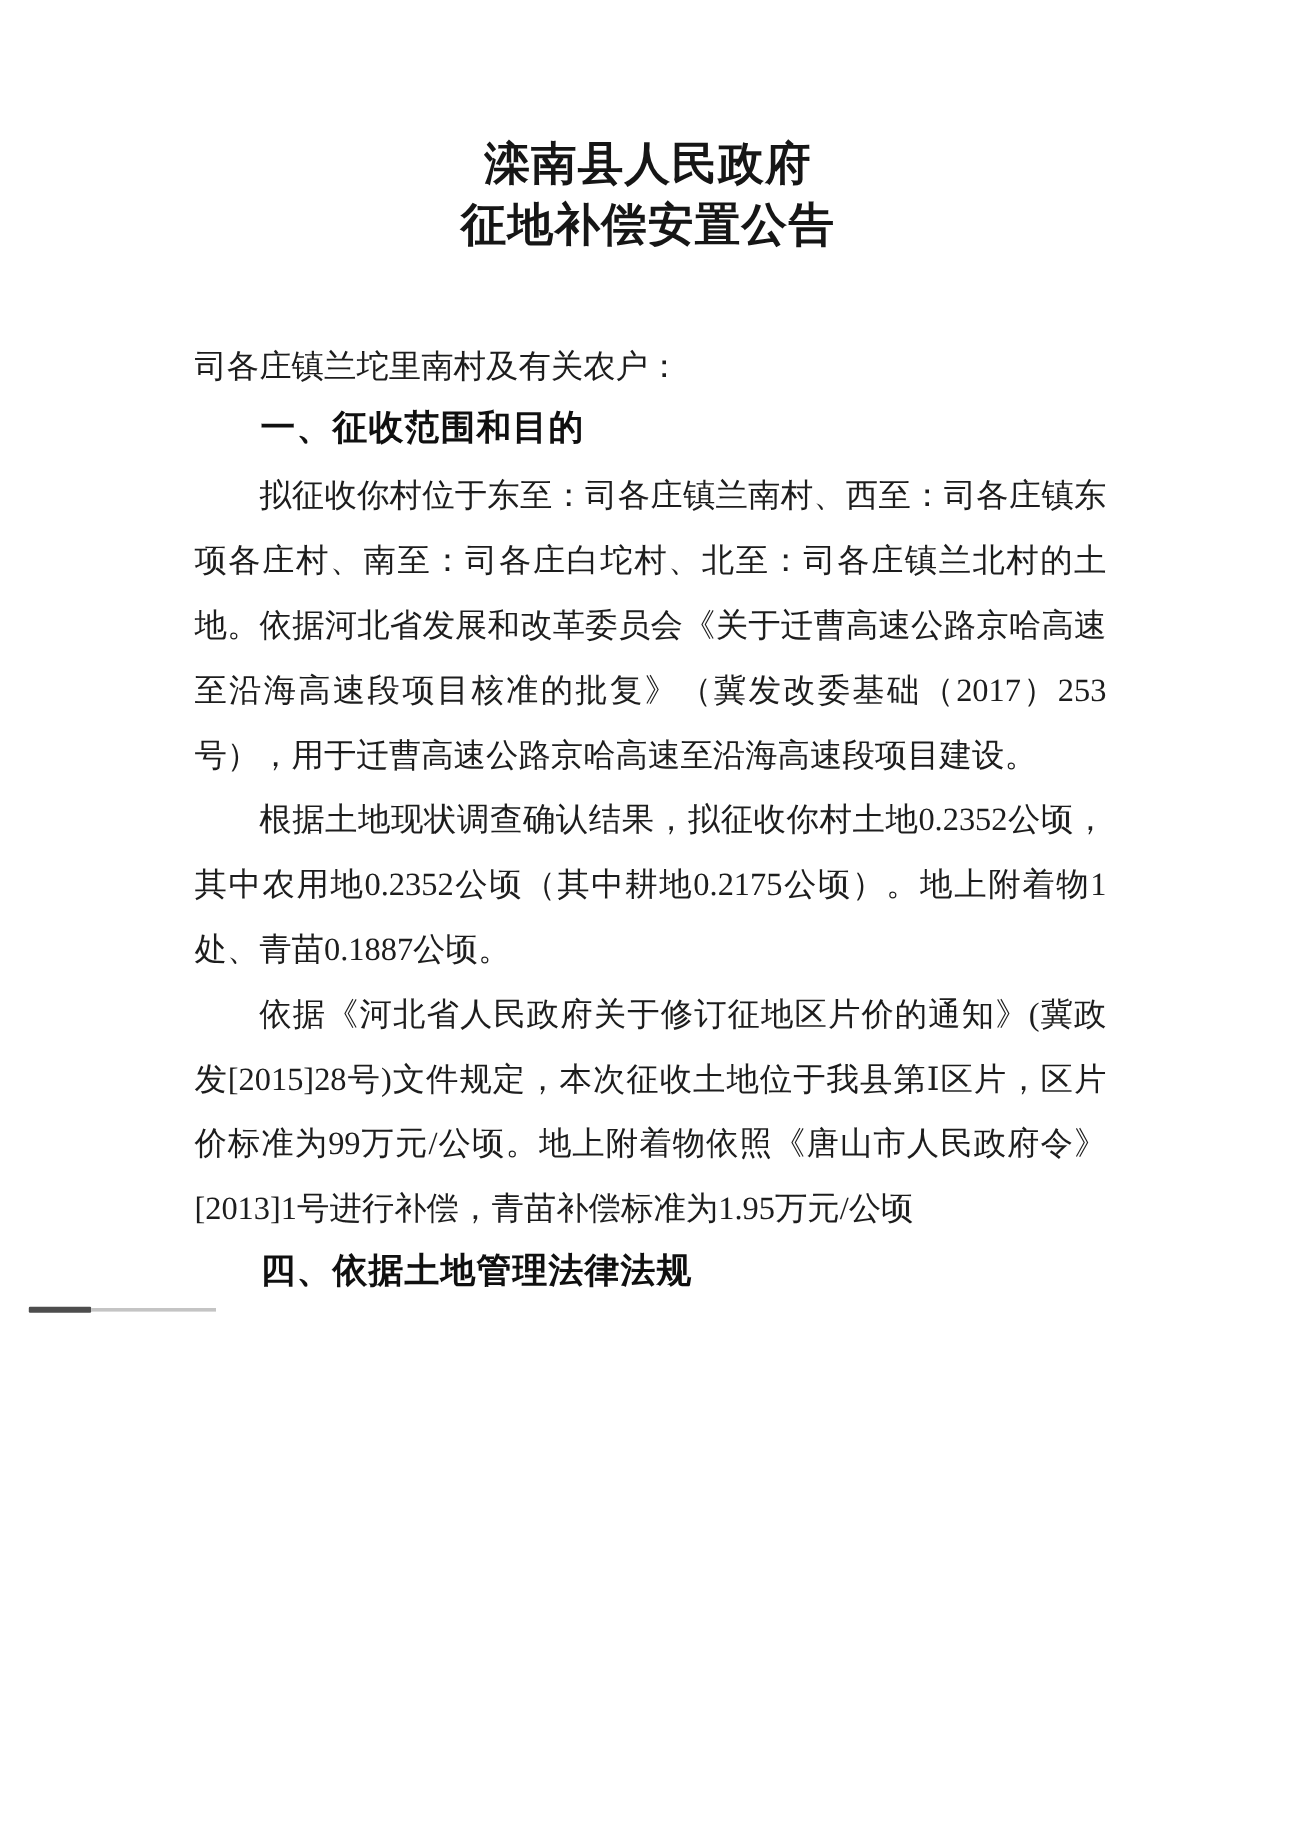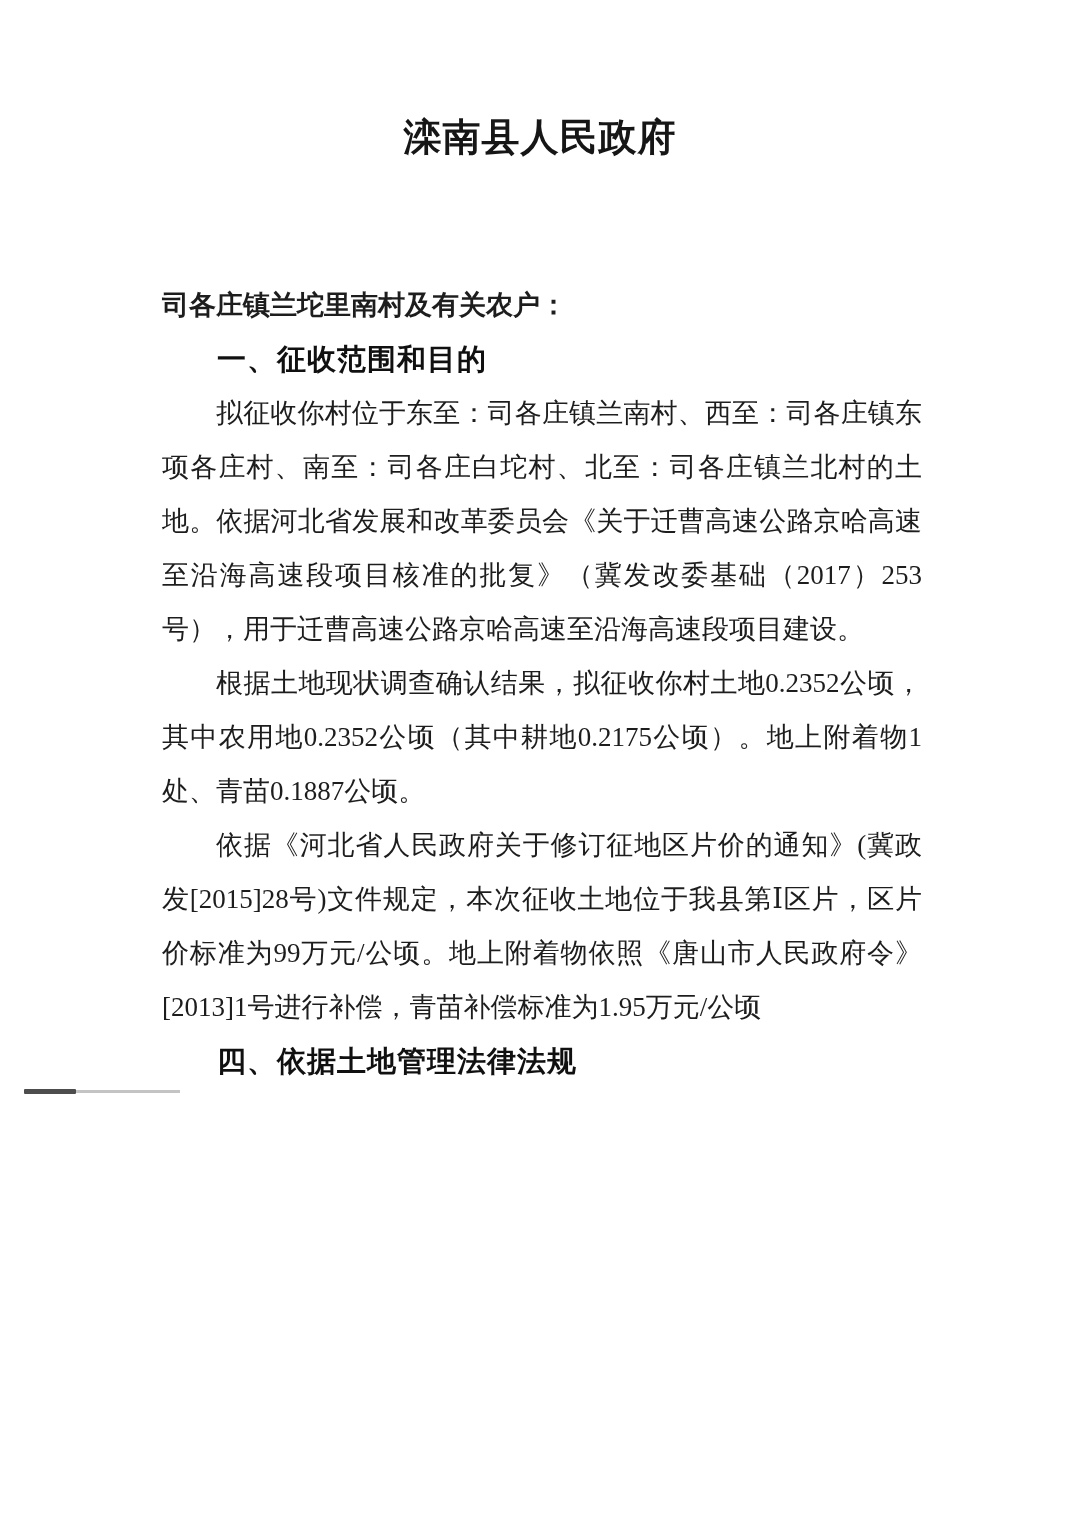--- a/index.html
+++ b/index.html
@@ -38,31 +38,31 @@
     color: #1d1d1d;
     text-align: justify;
     text-justify: inter-ideograph;
   }
 
   .doc-body p {
     margin: 0;
     text-indent: 2em;
   }
 
-  .doc-body p.salutation { text-indent: 0; font-weight: bold; }
+  .doc-body p.salutation { text-indent: 0; }
 
   
   .doc-body h2 {
     margin: 0;
     font-size: 29px;
     line-height: 54px;
     font-weight: bold;
     text-indent: 1.9em;
     color: #101010;
-    font-family: Liberation Sans, sans-serif;
+    font-family: Liberation Mono, monospace;
     letter-spacing: 1px;
   }
 
   
   .scan-mark-dark {
     position: absolute;
     left: 24px;
     bottom: 4px;
     width: 52px;
     height: 5px;
@@ -78,20 +78,21 @@
     background: #c4c4c4;
   }
 </style>
 </head>
 <body>
 
 <div class="page">
 
   <header class="doc-title">
     <div>滦南县人民政府</div>
+    <div>征地补偿安置公告</div>
   </header>
 
   <main class="doc-body">
 
     <p class="salutation">司各庄镇兰坨里南村及有关农户：</p>
 
 
     <h2>一、征收范围和目的</h2>
     <p>拟征收你村位于东至：司各庄镇兰南村、西至：司各庄镇东项各庄村、南至：司各庄白坨村、北至：司各庄镇兰北村的土地。依据河北省发展和改革委员会《关于迁曹高速公路京哈高速至沿海高速段项目核准的批复》（冀发改委基础（2017）253号），用于迁曹高速公路京哈高速至沿海高速段项目建设。</p>
 

